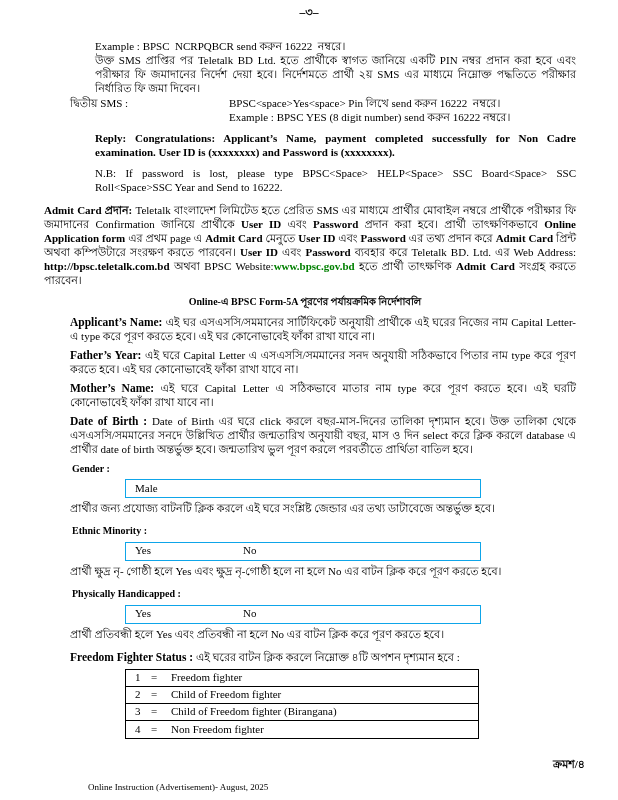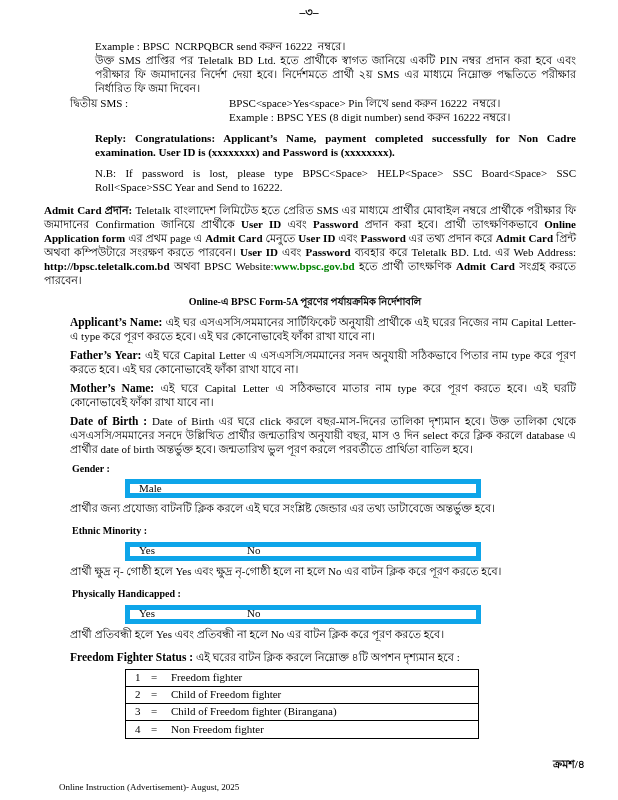--- a/index.html
+++ b/index.html
@@ -22,34 +22,34 @@
   .smsrow { display:flex; margin-top:2px;gap:36px; }
   .smslabel { width:123px; flex:none; }
   .smslines { flex:1; }
   .reply { margin-top:7px; font-weight:bold; }
   .nb { margin-top:7px; }
   .admit { margin-left:-26px; margin-top:9px; }
   .center-heading { font-size:10px; font-weight:bold; text-align:center; margin:8px 0 6px -36px; }
   .item { margin-bottom:4px; }
   .lead { font-weight:bold; font-size:11.5px; }
   .fieldlabel { font-weight:bold; font-size:10px; margin:6px 0 4px 2px; }
-  .optbox { width:356px; margin-left:55px; border:5px solid #0ea5e9; display:flex; align-items:center; height:19px; }
+  .optbox { width:356px; margin-left:55px; border:1px solid #0ea5e9; display:flex; align-items:center; height:19px; }
   .opt1 { width:117px; padding-left:9px; }
   .opt2 { flex:1; }
   .caption { margin:4px 0 9px 0; }
   .ffpara { margin-top:4px; margin-bottom:4px; }
   .fftable { width:354px; margin-left:55px; border:1px solid #000; }
   .ffrow { display:flex; align-items:center; height:17px; border-bottom:1px solid #000; padding-left:9px; }
   .ffrow:last-child { border-bottom:none; }
   .ffnum { width:16px; }
   .ffeq { width:20px; }
   .url { font-weight:bold; }
   .g { color:var(--link-green,#008000); font-weight:bold; }
   b { font-weight:bold; }
-  .footer-left { position:absolute; left:59px; bottom:7px; font-size:9px; }
+  .footer-left { position:absolute; left:88px; bottom:7px; font-size:9px; }
   .footer-right { position:absolute; right:33px; bottom:28px; font-weight:bold; font-size:11px; }
 </style>
 </head>
 <body>
 
 <div class="page">
 
   <div class="pagenum">–৩–</div>
 
   <div class="content">

